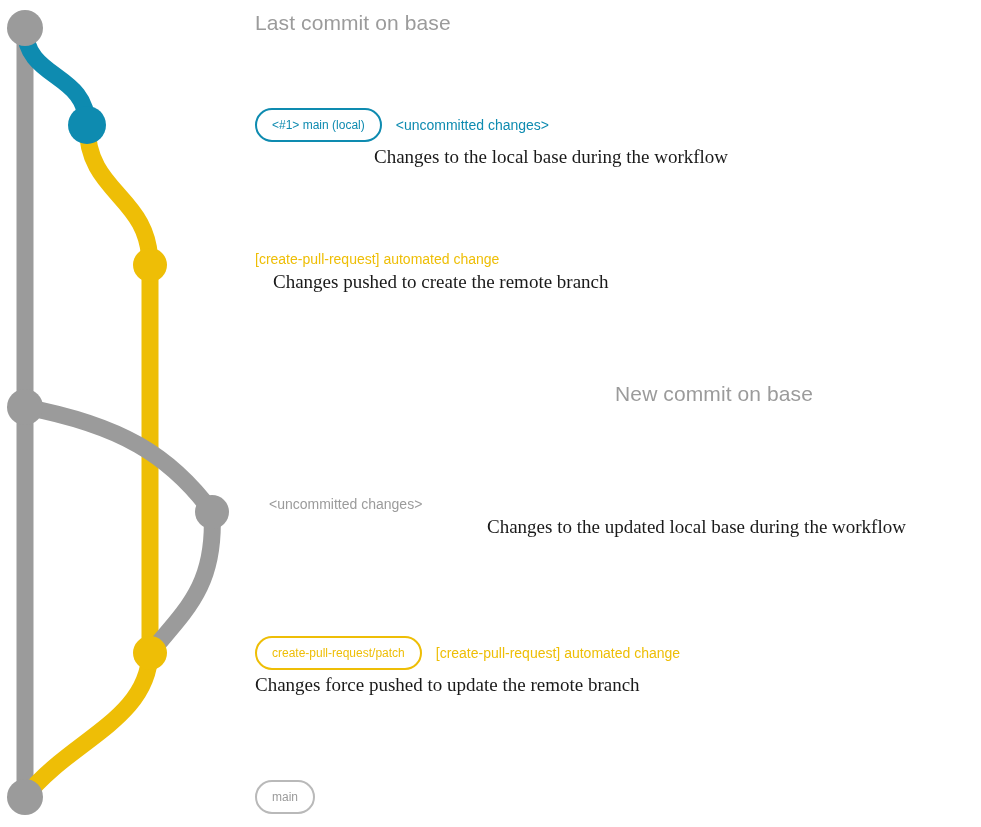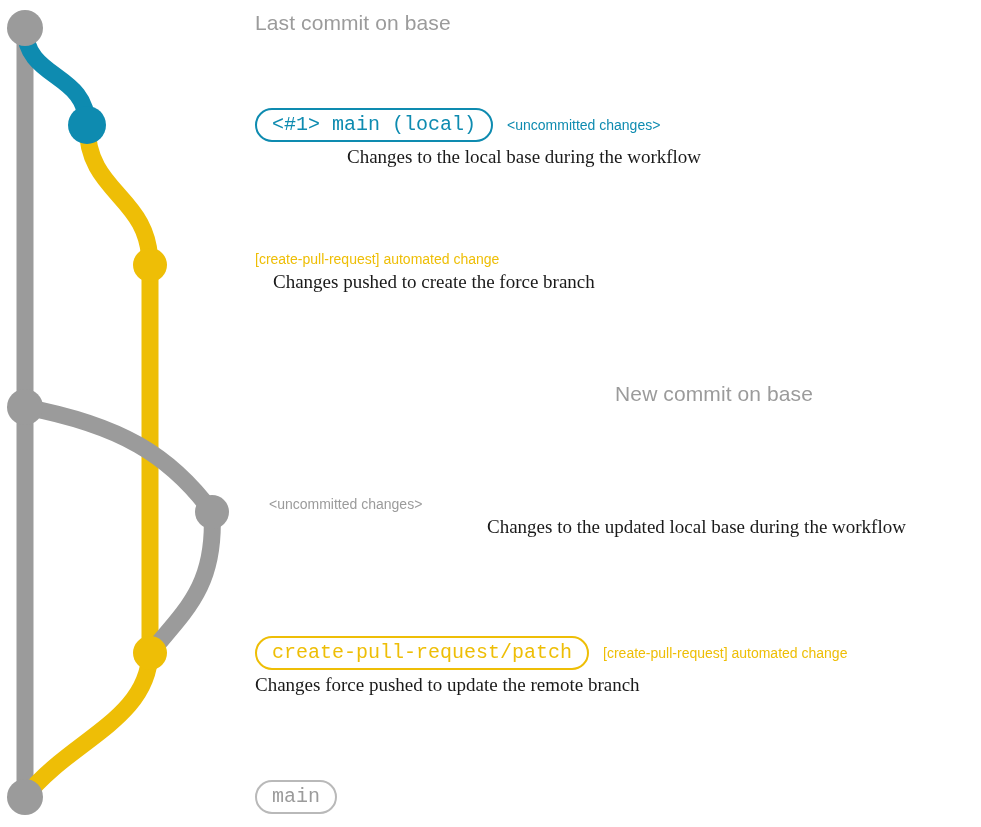--- a/index.html
+++ b/index.html
@@ -58,22 +58,22 @@
 
   .pill {
     display: inline-flex;
     align-items: center;
     justify-content: center;
     box-sizing: border-box;
     height: 34px;
     padding: 0 15px;
     border-radius: 18px;
     border: 2px solid currentColor;
-    font-family: Liberation Mono, monospace;
-    font-size: 20px;
+    font-family: Liberation Sans, sans-serif;
+    font-size: 12px;
     font-weight: 400;
     line-height: 1;
     white-space: nowrap;
   }
 
   .pill-blue   { color: #0e8bb0; border-color: #0e8bb0; }
   .pill-gray   { color: #9b9b9b; border-color: #b9b9b9; }
   .pill-yellow { color: #eebe06; border-color: #eebe06; }
 
   .title {
@@ -92,21 +92,21 @@
   .desc {
     font-family: "Liberation Serif", serif;
     font-size: 19px;
     font-weight: 400;
     color: #1a1a1a;
     white-space: nowrap;
     margin-top: 4px;
   }
 
   
-  .desc-i1 { margin-left: 92px; }
+  .desc-i1 { margin-left: 119px; }
   .desc-i2 { margin-left:  18px; }
   .desc-i3 { margin-left: 232px; }
   .desc-i4 { }
 </style>
 </head>
 <body>
 
 <svg id="graph-canvas" viewBox="0 0 981 827" xmlns="http://www.w3.org/2000/svg">
 
   <path d="M 25 28 L 25 797" stroke="#9b9b9b" stroke-width="17" fill="none" stroke-linecap="round"></path>
@@ -143,21 +143,21 @@
       <span class="pill pill-blue">&lt;#1&gt; main (local)</span>
       <span class="title title-blue">&lt;uncommitted changes&gt;</span>
     </div>
     <div class="desc desc-i1">Changes to the local base during the workflow</div>
   </div>
 
   <div class="row" style="top:251px;">
     <div class="row-line">
       <span class="title title-yellow title-nopill">[create-pull-request] automated change</span>
     </div>
-    <div class="desc desc-i2">Changes pushed to create the force branch</div>
+    <div class="desc desc-i2">Changes pushed to create the remote branch</div>
   </div>
 
   <div class="row" style="top:382px;text-align:right;">
     <div class="row-heading">New commit on base</div>
   </div>
 
   <div class="row" style="top:496px;">
     <div class="row-line">
       <span class="title title-gray">&lt;uncommitted changes&gt;</span>
     </div>

